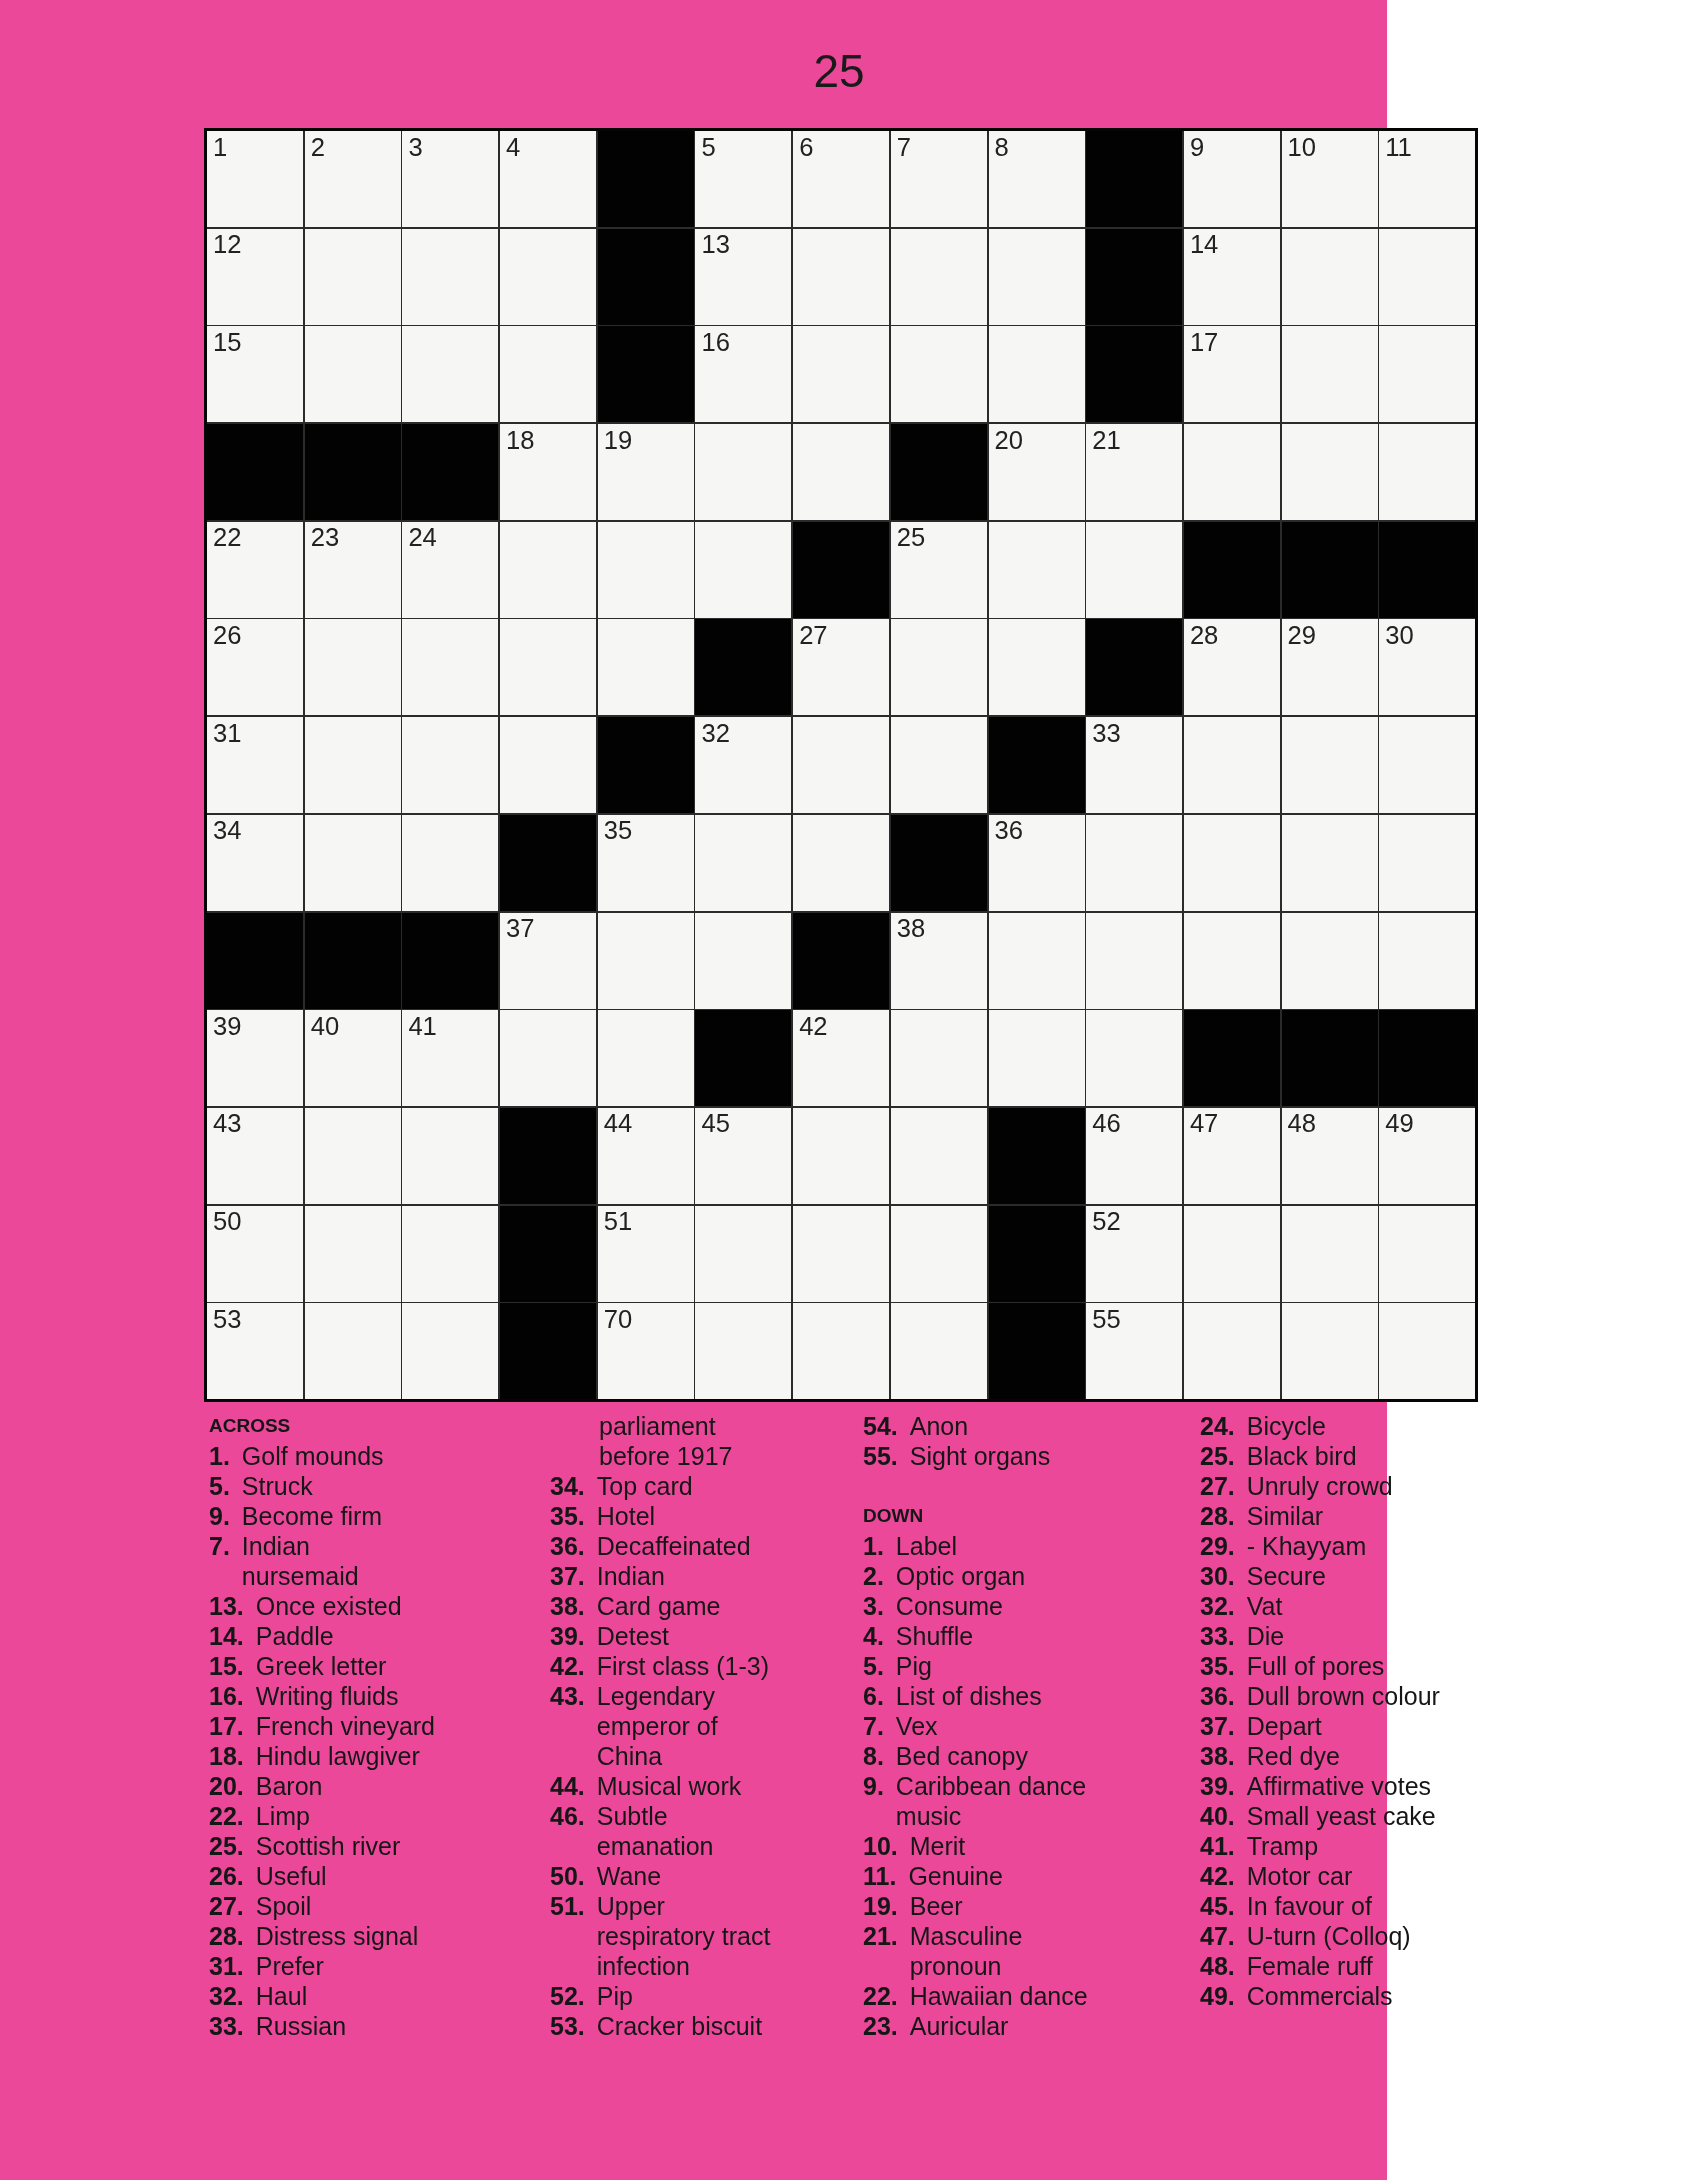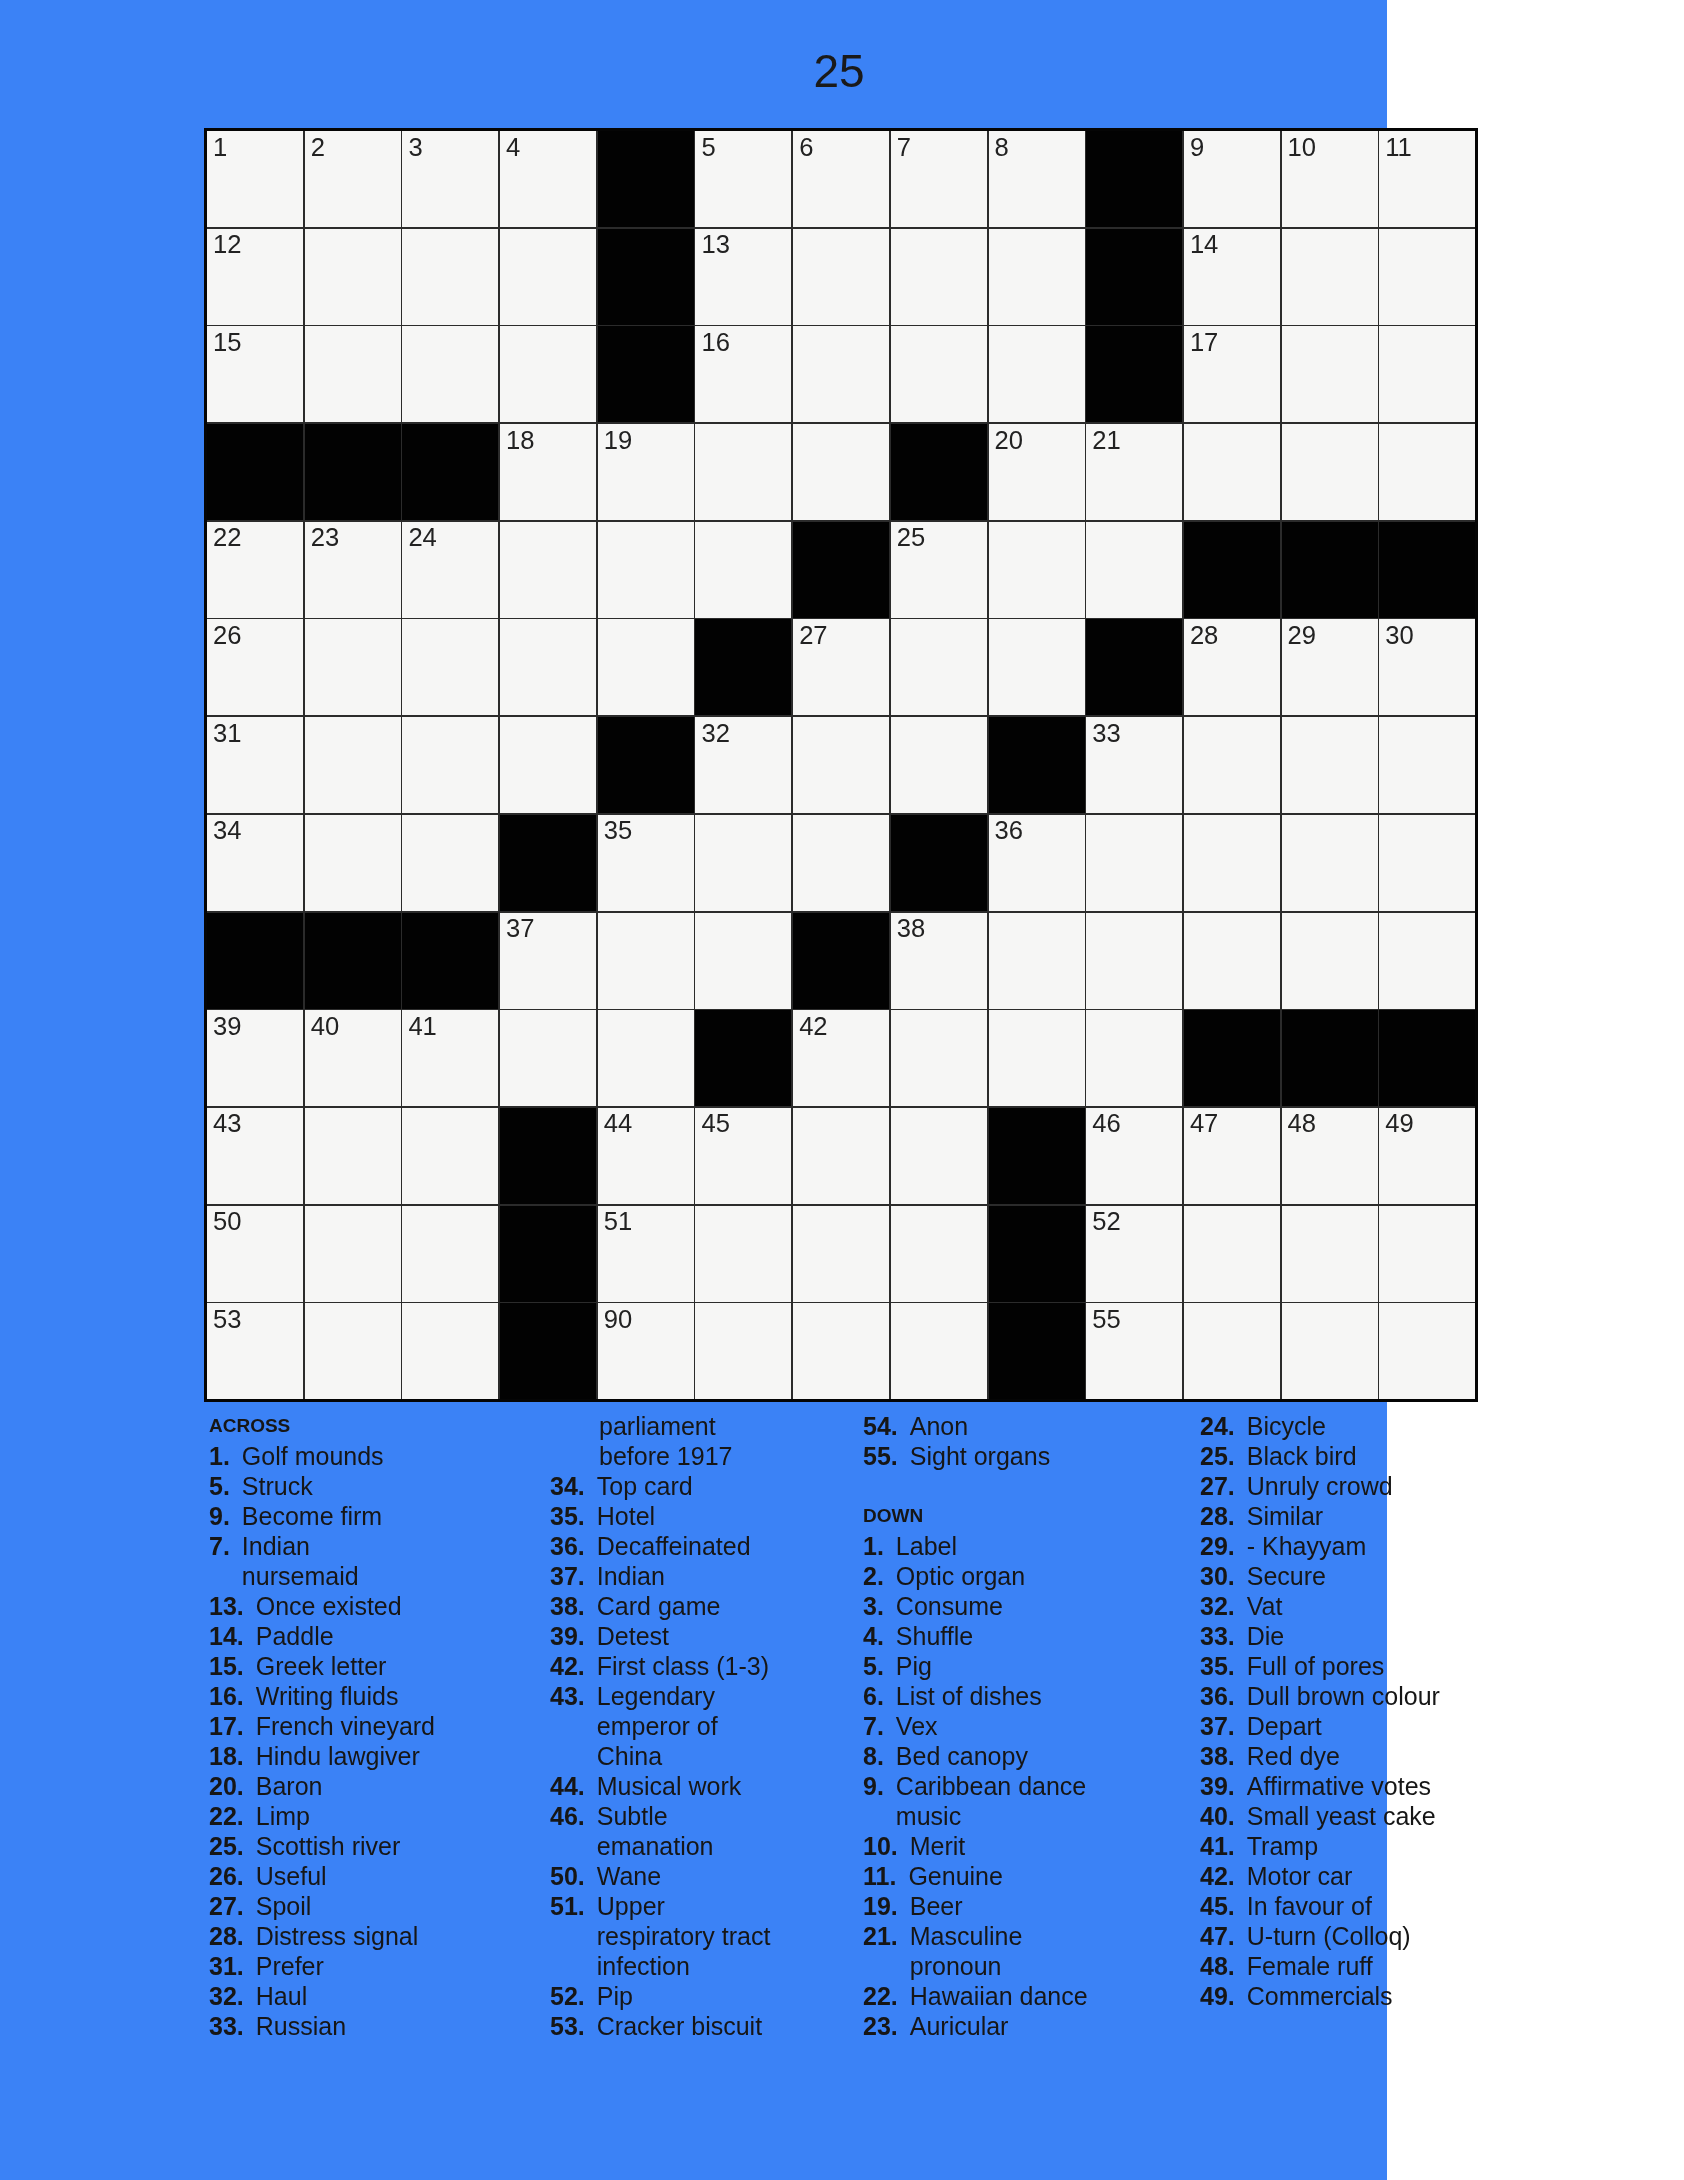--- a/index.html
+++ b/index.html
@@ -4,21 +4,21 @@
 <style>
   html, body {
     margin: 0;
     padding: 0;
     background: #ffffff;
   }
   .page {
     position: relative;
     width: 1387px;
     height: 2181px;
-    background: #3b82f6;
+    background: #ec4899;
     font-family: "Liberation Sans", sans-serif;
     color: #111;
   }
   .title {
     position: absolute;
     left: 204px;
     top: 44px;
     width: 1270px;
     text-align: center;
     font-size: 46px;
@@ -353,21 +353,21 @@
       <div class="cell"></div>
       <div class="cell"></div>
       <div class="cell"></div>
       <div class="cell">
         <span class="cellnum">53</span>
       </div>
       <div class="cell"></div>
       <div class="cell"></div>
       <div class="cell black"></div>
       <div class="cell">
-        <span class="cellnum">90</span>
+        <span class="cellnum">70</span>
       </div>
       <div class="cell"></div>
       <div class="cell"></div>
       <div class="cell"></div>
       <div class="cell black"></div>
       <div class="cell">
         <span class="cellnum">55</span>
       </div>
       <div class="cell"></div>
       <div class="cell"></div>

